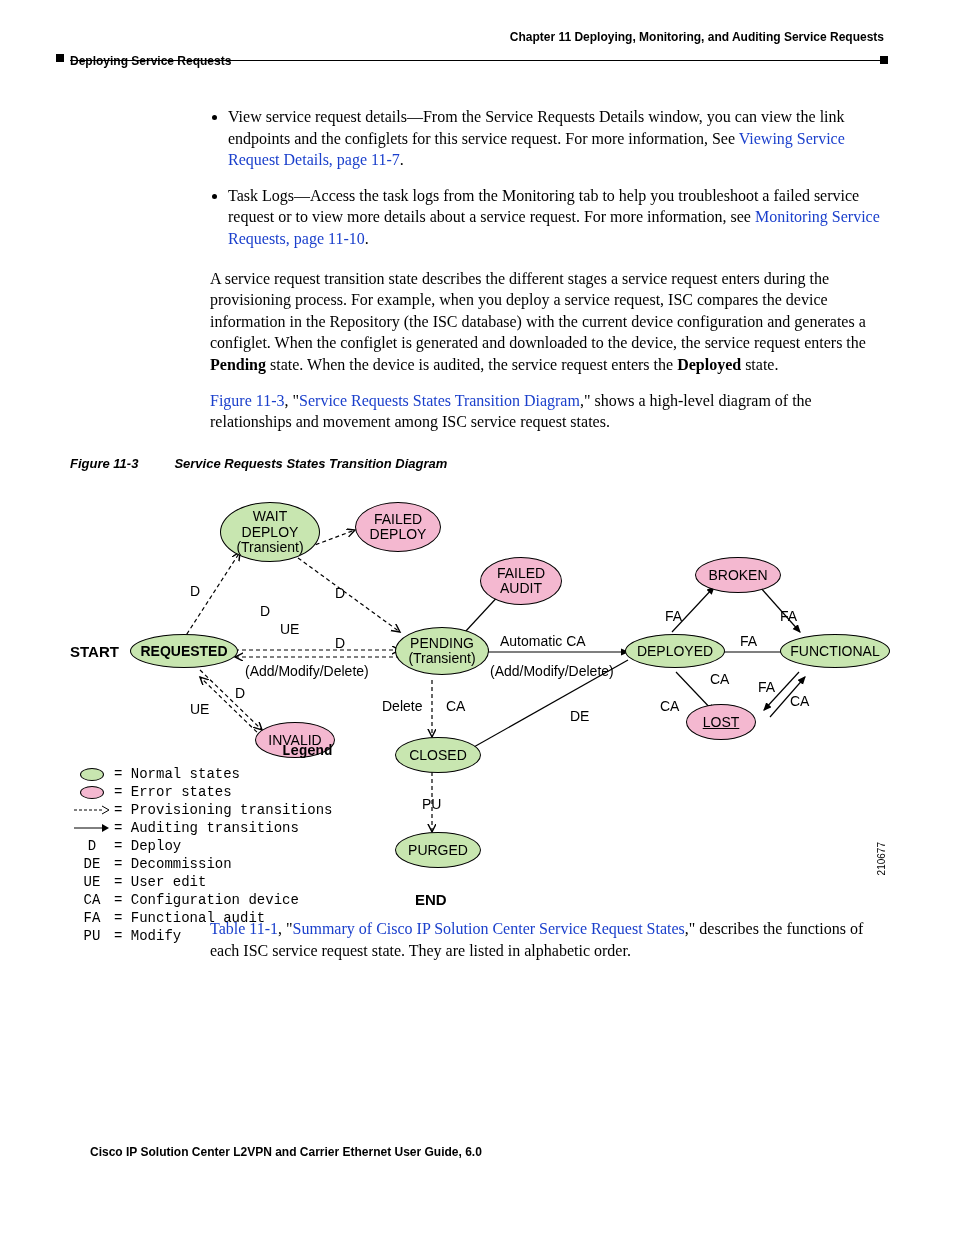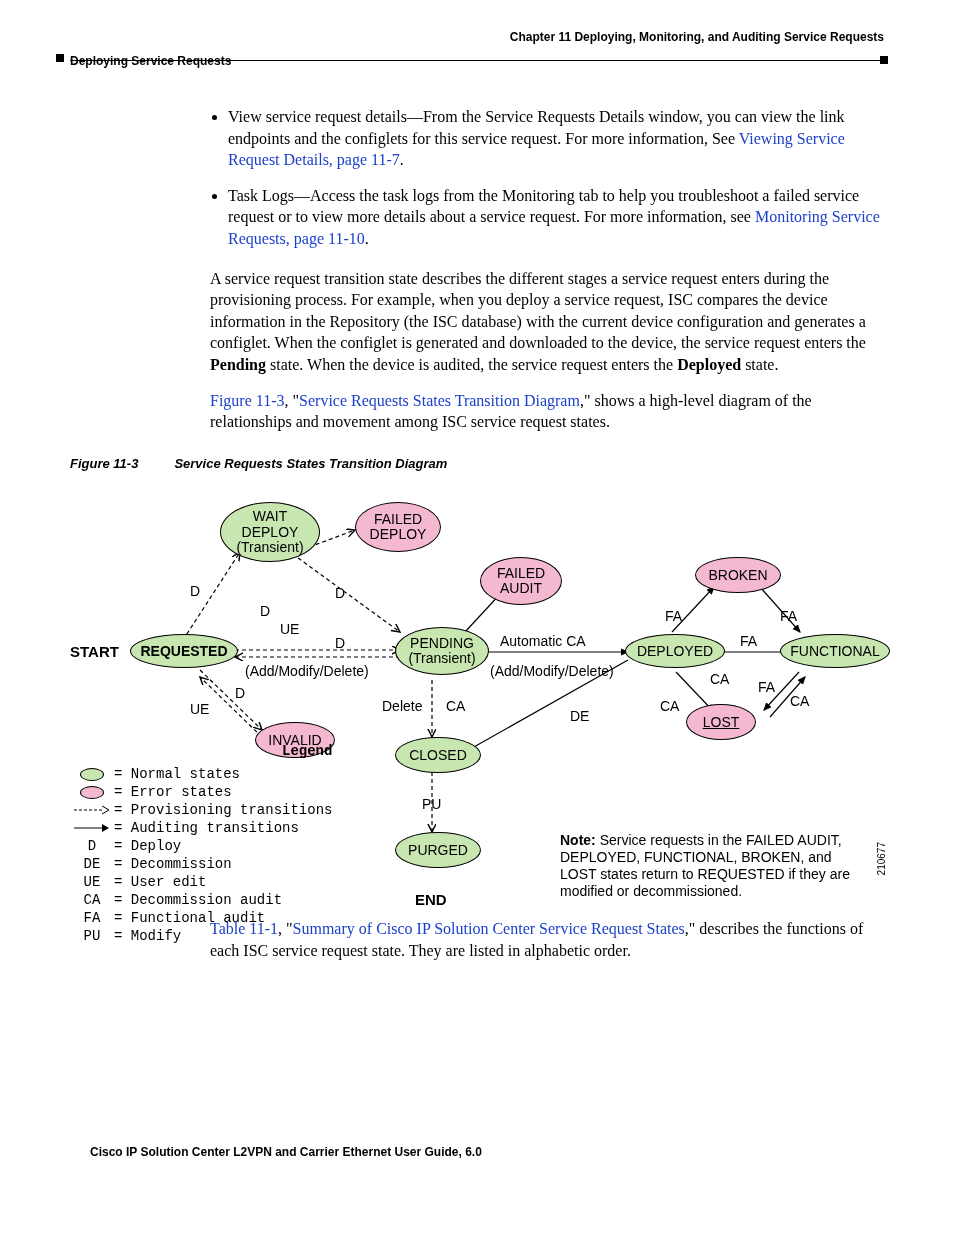--- a/index.html
+++ b/index.html
@@ -285,35 +285,32 @@
           <div class="legend-row">
               <span class="legend-sym">DE</span>
               <span>=  Decommission</span>
             </div>
           <div class="legend-row">
               <span class="legend-sym">UE</span>
               <span>=  User edit</span>
             </div>
           <div class="legend-row">
               <span class="legend-sym">CA</span>
-              <span>=  Decommission audit</span>
+              <span>=  Configuration device</span>
             </div>
           <div class="legend-row">
               <span class="legend-sym">FA</span>
               <span>=  Functional audit</span>
             </div>
           <div class="legend-row">
               <span class="legend-sym">PU</span>
               <span>=  Modify</span>
             </div>
         </div>
 
-        <div class="note-box">
-          <span class="bold">Note:</span><span> Service requests in the FAILED AUDIT, DEPLOYED, FUNCTIONAL, BROKEN, and LOST states return to REQUESTED if they are modified or decommissioned.</span>
-        </div>
         <div class="sidetag">210677</div>
       </div>
     </div>
 
     <p class="para" style="margin-top:6px;">
       <a class="doclink" href="#">Table 11-1</a><span>, "</span><a class="doclink" href="#">Summary of Cisco IP Solution Center Service Request States</a><span>," describes the functions of each ISC service request state. They are listed in alphabetic order.</span>
     </p>
   </div>
 
   <div style="height:140px;"></div>

